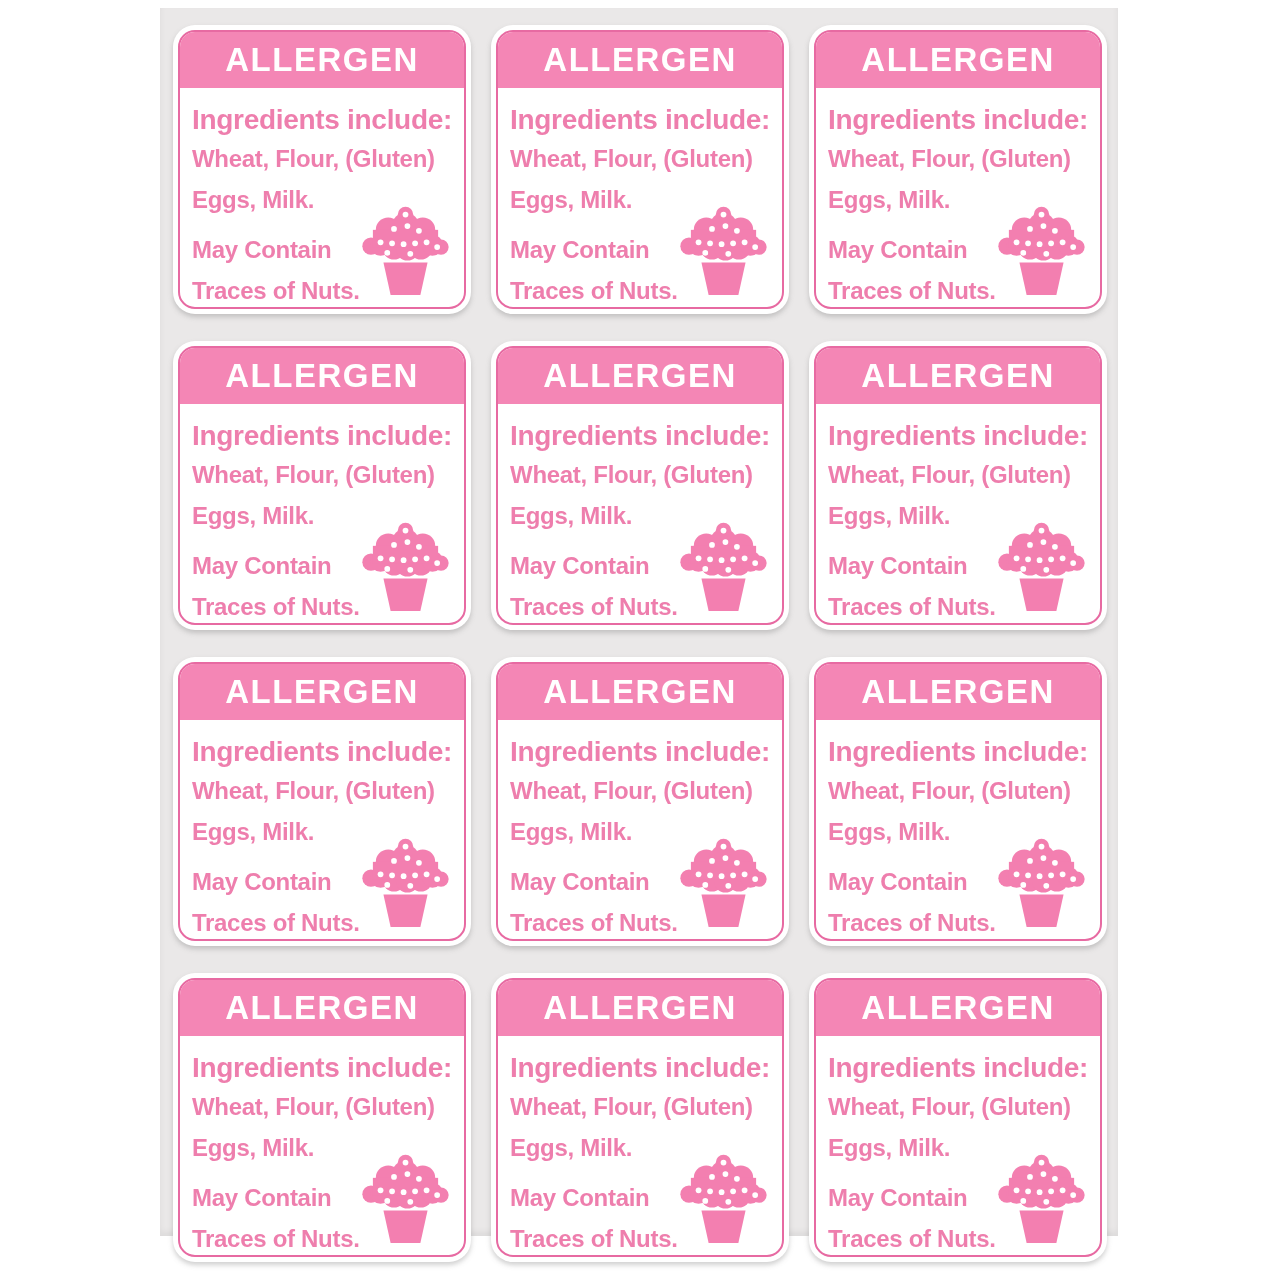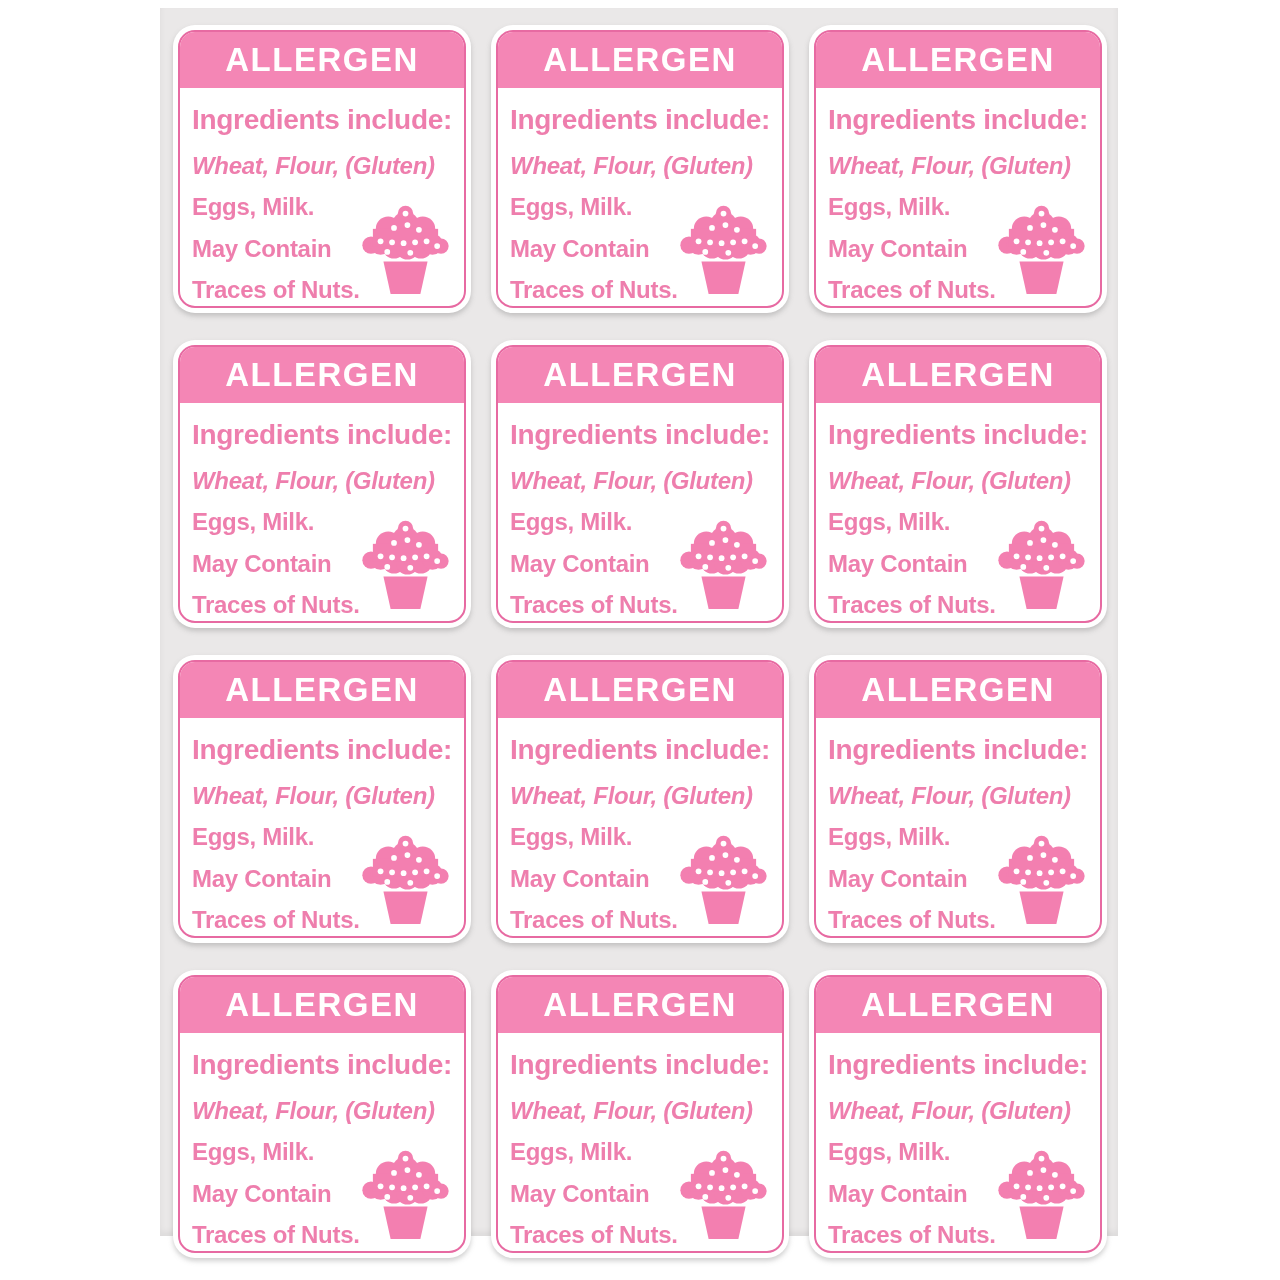--- a/index.html
+++ b/index.html
@@ -81,25 +81,24 @@
     white-space: nowrap;
   }
   .line {
     font-size: 24px;
     line-height: 33px;
     letter-spacing: -0.3px;
     white-space: nowrap;
     margin-top: 8px;
   }
   .line.first {
-    margin-top: 14px;
-    font-style: italic;
+    margin-top: 7px;
   }
   .line.may {
-    margin-top: 9px;
+    margin-top: 17px;
   }
   .cupcake {
     position: absolute;
     right: 10px;
     bottom: 10px;
     width: 97px;
     height: 94px;
   }
 </style>
 </head>

